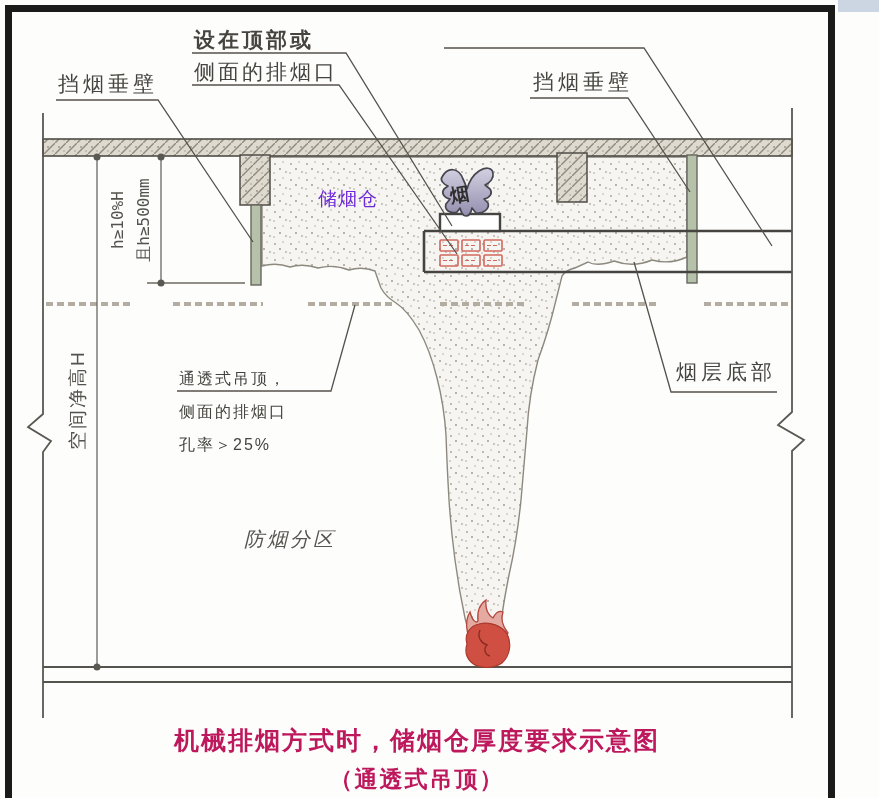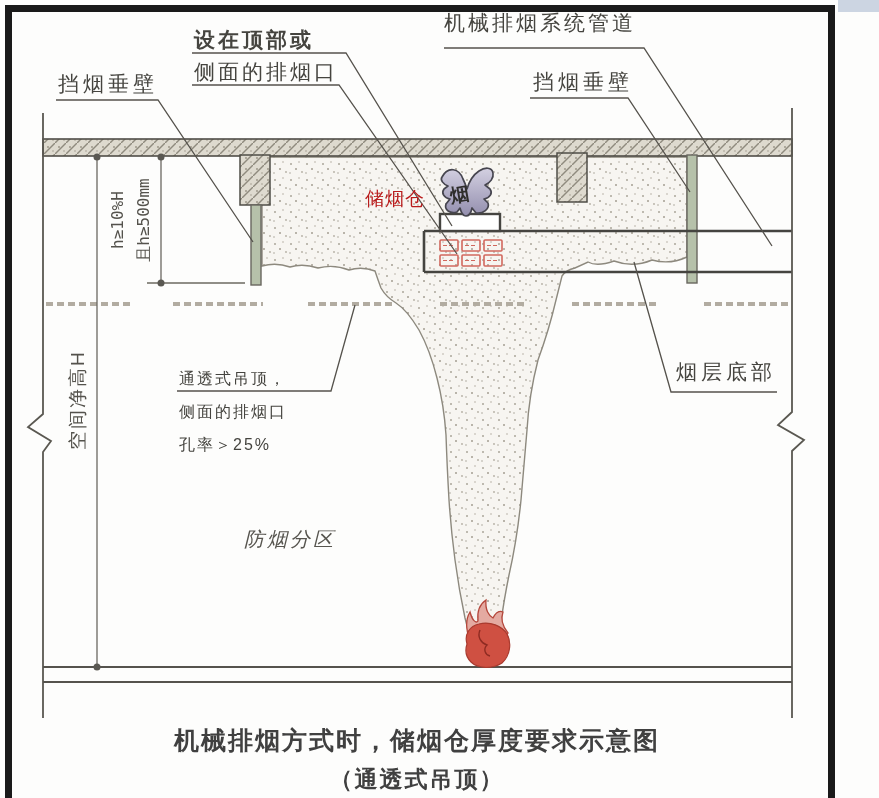--- a/index.html
+++ b/index.html
@@ -6,27 +6,27 @@
   .stage{
     position:relative;width:879px;height:798px;overflow:hidden;
     background:#fdfdfc;
     font-family:"Liberation Sans",sans-serif;
     color:#45443f;
   }
   .gfx{position:absolute;left:0;top:0;}
   .lbl{position:absolute;white-space:nowrap;color:#45443f;}
   .lbl-std{font-size:21px;letter-spacing:4px;}
   .lbl-tight{font-size:21px;letter-spacing:3px;}
-  .lbl-small{font-size:19px;letter-spacing:1px;color:#b91c1c;margin-left:47px;}
+  .lbl-small{font-size:19px;letter-spacing:1px;color:#6d28d9;}
   .lbl-zone{font-size:20px;letter-spacing:3px;color:#57554f;font-style:italic;}
   .multi{line-height:33px;font-size:16px;letter-spacing:2px;white-space:nowrap;}
   .rot{transform:rotate(-90deg);transform-origin:center center;text-align:center;}
   .dimtxt{font-family:"DejaVu Sans Mono","Liberation Mono",monospace;font-size:16px;color:#54524c;line-height:26px;letter-spacing:0px;}
   .smoke-char{font-size:19px;font-weight:bold;color:#2f2e2c;transform:rotate(-10deg);}
-  .caption{position:absolute;left:42px;width:750px;text-align:center;font-weight:bold;color:#404040;}
+  .caption{position:absolute;left:42px;width:750px;text-align:center;font-weight:bold;color:#be185d;}
   .caption1{font-size:25px;letter-spacing:2px;}
   .caption2{font-size:23px;letter-spacing:2px;}
 </style>
 </head>
 <body>
 
 <div class="stage">
 
   <svg class="gfx" width="879" height="798" viewBox="0 0 879 798">
     <defs>
@@ -159,21 +159,20 @@
       <path d="M 177 391 L 331 391 L 355 305"></path>
       <path d="M 777 392 L 671 392 L 634 262"></path>
     </g>
   </svg>
 
   <div class="lbl lbl-std" style="left:58px;top:70px;">挡烟垂壁</div>
 
   <div class="lbl lbl-tight" style="left:194px;top:26px;font-weight:bold;">设在顶部或</div>
   <div class="lbl lbl-tight" style="left:194px;top:58px;">侧面的排烟口</div>
 
-  <div class="lbl lbl-tight" style="left:444px;top:9px;">机械排烟系统管道</div>
 
   <div class="lbl lbl-std" style="left:533px;top:68px;">挡烟垂壁</div>
 
   <div class="lbl lbl-small" style="left:318px;top:186px;">储烟仓</div>
 
   <div class="lbl smoke-char" style="left:450px;top:182px;">烟</div>
 
   <div class="lbl rot dimtxt" style="left:68px;top:192px;width:130px;height:56px;">
     <div>h≥10%H</div>
     <div>且h≥500mm</div>

